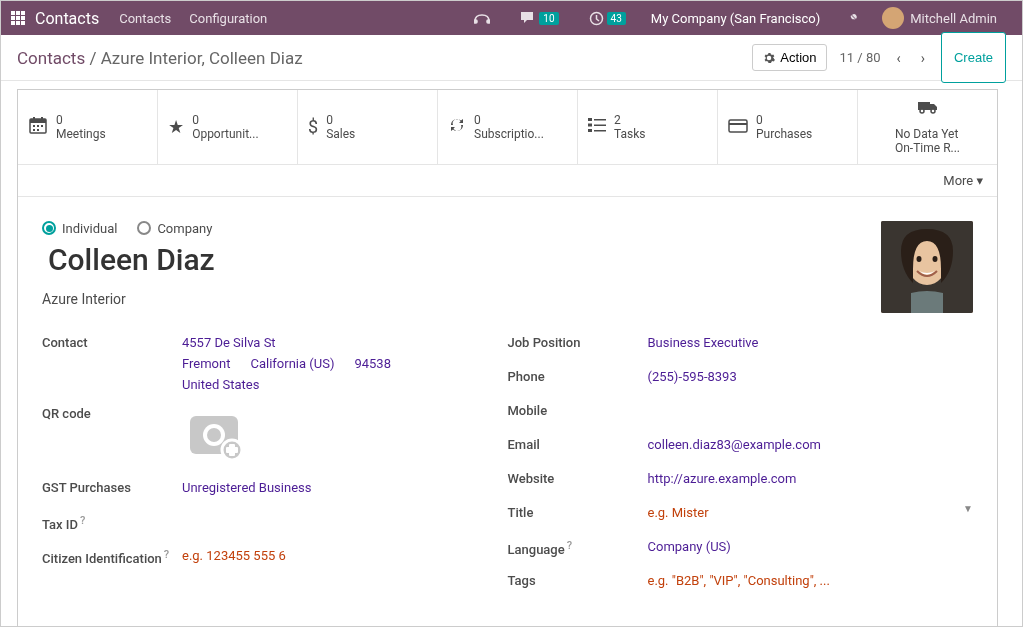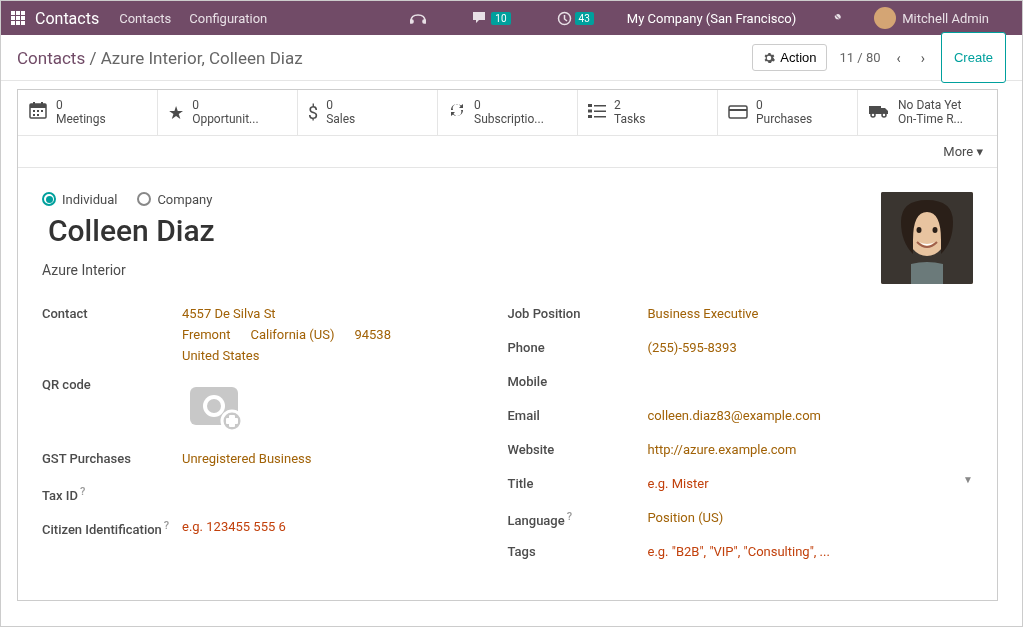--- a/index.html
+++ b/index.html
@@ -3,58 +3,58 @@
 <meta charset="utf-8">
 <style>
 * { box-sizing: border-box; margin: 0; padding: 0; }
 body { font-family: -apple-system, "Segoe UI", Roboto, sans-serif; font-size: 13px; color: #4c4c4c; background: #fff; width: 1023px; height: 627px; overflow: hidden; border: 1px solid #ccc; }
 .topbar { background: #714b67; color: #fff; height: 34px; display: flex; align-items: center; padding: 0 10px; }
 .apps-icon { display: grid; grid-template-columns: repeat(3,4px); grid-template-rows: repeat(3,4px); gap: 1px; margin-right: 10px; cursor: pointer; }
 .apps-icon span { background: #fff; width: 4px; height: 4px; }
 .brand { font-size: 16px; margin-right: 20px; }
 .nav-item { margin-right: 18px; color: #e8e0e6; cursor: pointer; font-size: 13px; }
 .spacer { flex: 1; }
-.tb-icon { margin: 0 23px; display: flex; align-items: center; cursor: pointer; color: #e8e0e6; }
+.tb-icon { margin: 0 15px; display: flex; align-items: center; cursor: pointer; color: #e8e0e6; }
 .tb-badge { background: #00a09d; color: #fff; font-size: 10px; padding: 1px 4px; border-radius: 2px; margin-left: 3px; }
 .tb-company { margin: 0 10px; cursor: pointer; }
 .avatar { width: 22px; height: 22px; border-radius: 50%; background: #d4a574; margin-right: 6px; }
 .subbar { height: 46px; border-bottom: 1px solid #e5e5e5; display: flex; align-items: center; padding: 0 16px; }
 .breadcrumb { font-size: 17px; color: #666; }
 .breadcrumb a { color: #714b67; text-decoration: none; }
 .action-btn { border: 1px solid #ccc; background: #fff; padding: 5px 10px; cursor: pointer; display: flex; align-items: center; gap: 5px; font-size: 13px; border-radius: 3px; }
 .gear { width: 12px; height: 12px; }
 .pager { display: flex; align-items: center; gap: 12px; margin: 0 12px; color: #666; }
 .pager-arrow { cursor: pointer; color: #555; font-size: 14px; padding: 2px 4px; }
 .create-btn { border: 1px solid #00a09d; color: #00a09d; background: #fff; padding: 17px 12px; cursor: pointer; font-size: 13px; border-radius: 3px; }
 .content-wrap { height: 546px; overflow-y: scroll; padding: 0 24px 0 16px; }
 .form-sheet { border: 1px solid #ccc; margin: 8px 0 20px 0; background: #fff; }
 .stat-row { display: flex; border-bottom: 1px solid #e5e5e5; }
 .stat-btn { flex: 1; display: flex; align-items: center; gap: 8px; padding: 8px 10px; border-right: 1px solid #e5e5e5; cursor: pointer; min-width: 0; }
-.stat-btn:last-child { border-right: none; }
+.stat-btn:last-child { border-right: none; flex-direction: column; }
 .stat-icon { font-size: 18px; color: #4c4c4c; flex-shrink: 0; }
 .stat-text { display: flex; flex-direction: column; font-size: 12px; line-height: 1.2; min-width: 0; overflow: hidden; }
 .stat-text span { white-space: nowrap; overflow: hidden; text-overflow: ellipsis; }
 .more-row { display: flex; justify-content: flex-end; border-bottom: 1px solid #e5e5e5; padding: 8px 14px; }
 .more-btn { cursor: pointer; font-size: 13px; color: #4c4c4c; }
 .sheet-body { padding: 24px; position: relative; }
 .radio-row { display: flex; gap: 20px; align-items: center; margin-bottom: 6px; }
 .radio-item { display: flex; align-items: center; gap: 6px; cursor: pointer; }
 .radio-circle { width: 14px; height: 14px; border: 2px solid #888; border-radius: 50%; display: flex; align-items: center; justify-content: center; }
 .radio-circle.checked { border-color: #00a09d; }
 .radio-circle.checked::after { content: ""; width: 7px; height: 7px; background: #00a09d; border-radius: 50%; }
 h1.contact-name { font-size: 30px; font-weight: 500; color: #333; margin-bottom: 14px; margin-left: 6px; }
 .company-name { font-size: 14px; color: #4c4c4c; margin-bottom: 26px; }
 .contact-photo { position: absolute; top: 24px; right: 24px; width: 92px; height: 92px; background: linear-gradient(135deg,#5a4a3a 0%,#8b6f4d 100%); border-radius: 2px; overflow: hidden; }
 .contact-photo svg { width: 100%; height: 100%; }
 .details-grid { display: flex; }
 .col { flex: 1; }
 .field-row { display: flex; margin-bottom: 12px; align-items: flex-start; min-height: 22px; }
 .field-label { width: 140px; color: #4c4c4c; font-weight: 500; flex-shrink: 0; padding-top: 2px; }
 .field-label .q { color: #999; font-size: 11px; vertical-align: super; margin-left: 2px; }
-.field-value { flex: 1; color: #a16207; padding-top: 2px; }
+.field-value { flex: 1; color: #4c1d95; padding-top: 2px; }
 .field-value.placeholder { color: #c2410c; }
 .addr-line { margin-bottom: 6px; }
 .addr-city-row { display: flex; gap: 20px; margin-bottom: 6px; }
 .qr-placeholder { width: 70px; height: 56px; margin-top: 4px; }
 .title-row { display: flex; align-items: flex-start; }
 .title-row .field-value { flex: 1; }
 .caret-down { color: #888; font-size: 10px; }
 ::-webkit-scrollbar { width: 14px; }
 ::-webkit-scrollbar-track { background: #f5f5f5; }
 ::-webkit-scrollbar-thumb { background: #c8c8c8; border-radius: 2px; }
@@ -320,21 +320,21 @@
           <div class="field-label">Website</div>
           <div class="field-value">http://azure.example.com</div>
         </div>
         <div class="field-row title-row">
           <div class="field-label">Title</div>
           <div class="field-value placeholder">e.g. Mister</div>
           <span class="caret-down">▼</span>
         </div>
         <div class="field-row">
           <div class="field-label"><span>Language</span><span class="q">?</span></div>
-          <div class="field-value">Position (US)</div>
+          <div class="field-value">Company (US)</div>
         </div>
         <div class="field-row">
           <div class="field-label">Tags</div>
           <div class="field-value placeholder">e.g. "B2B", "VIP", "Consulting", ...</div>
         </div>
       </div>
     </div>
   </div>
 
 </div>

